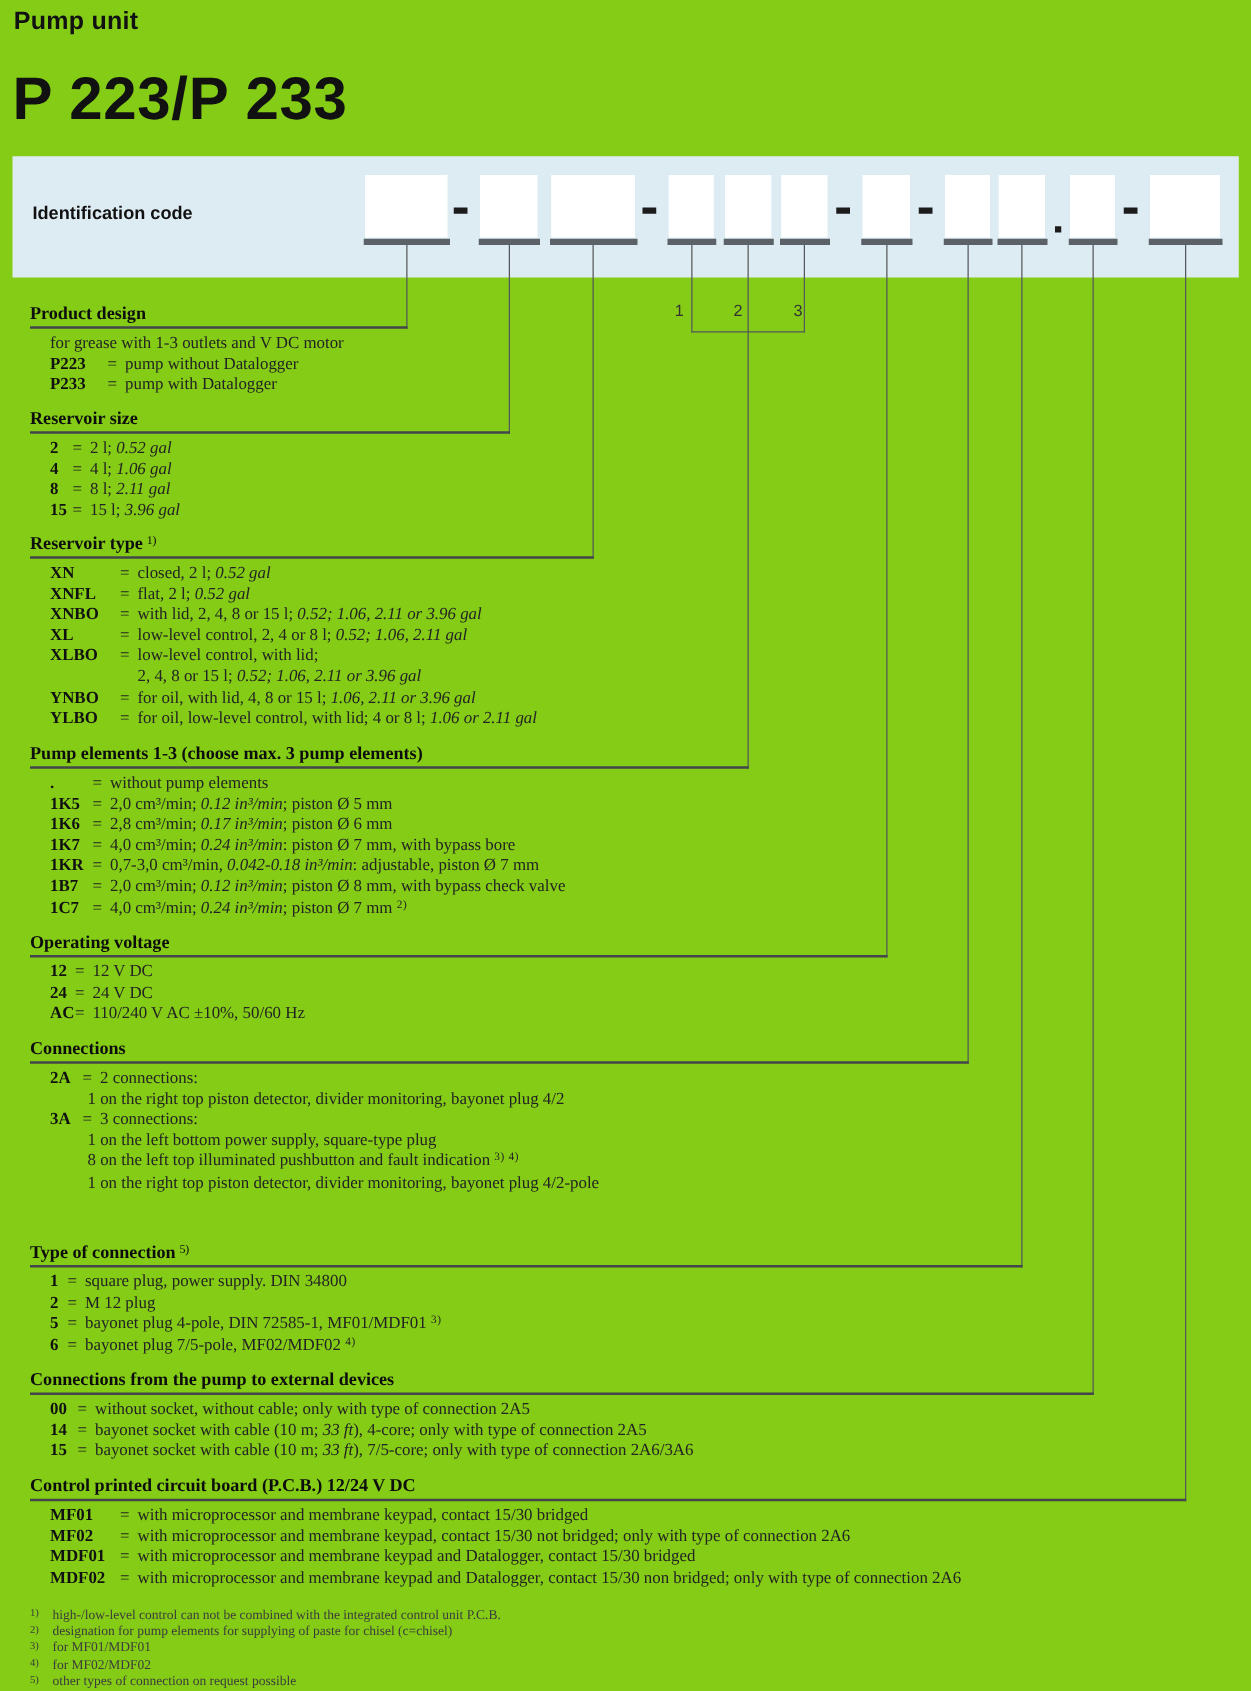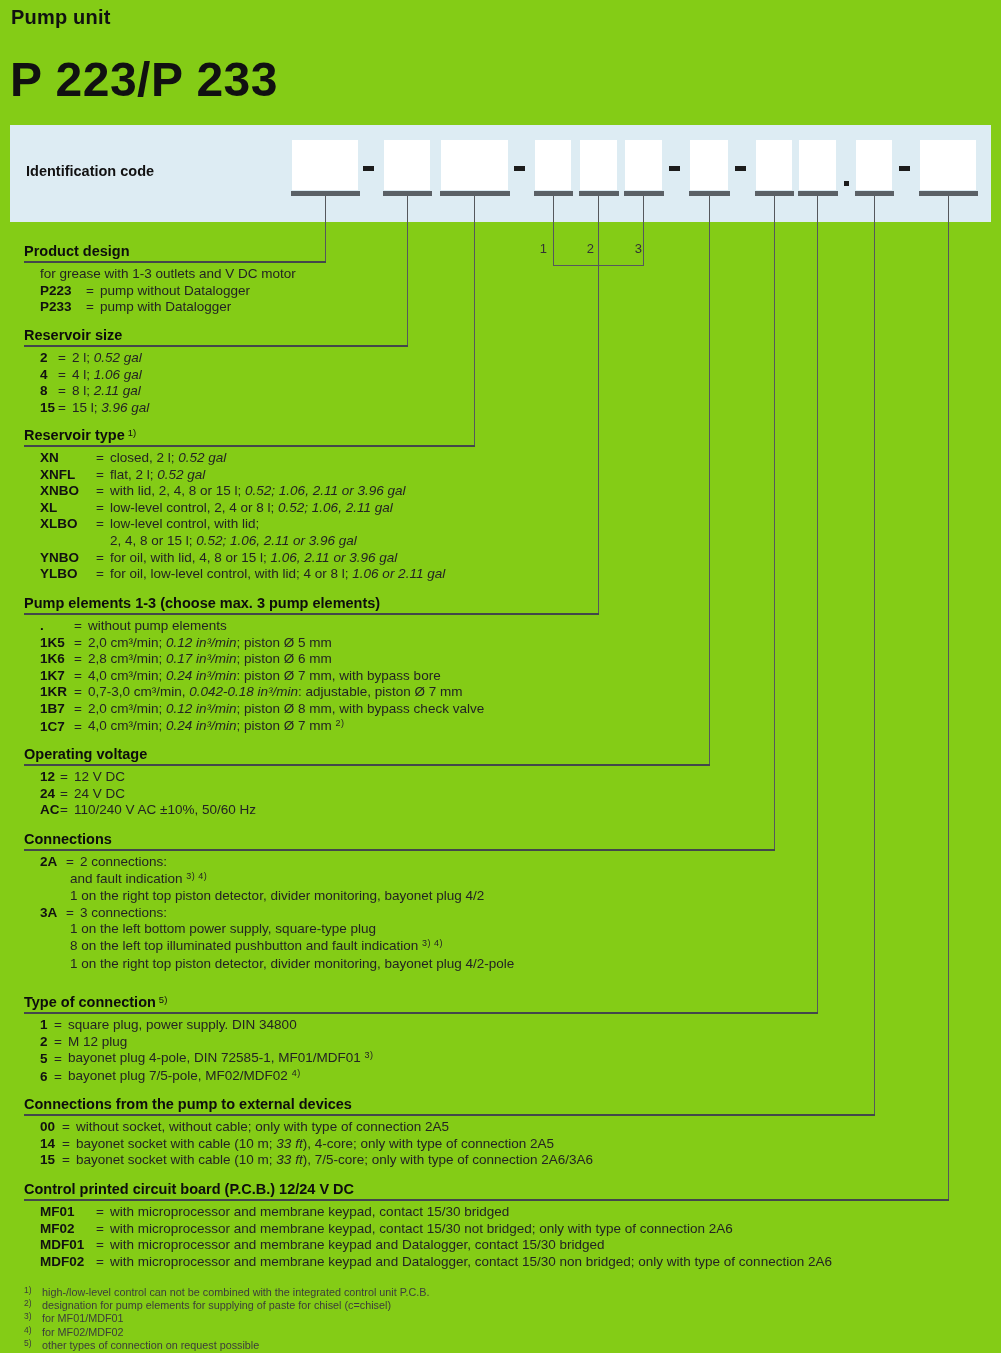--- a/index.html
+++ b/index.html
@@ -23,26 +23,26 @@
   .idlabel{position:absolute;left:16px;top:38px;font-size:14.5px;font-weight:700;color:#111;}
   .idbox{position:absolute;top:15px;height:50px;background:#fff;}
   .idbox::after{content:"";position:absolute;left:-1px;right:-2px;bottom:-6px;height:5px;background:var(--bar);}
   .dash{position:absolute;top:41px;width:11px;height:5px;background:#1c1c1c;}
   .dot{position:absolute;top:56px;width:5px;height:5px;background:#1c1c1c;}
   
   .vline{position:absolute;width:1px;background:var(--line);}
   .hline{position:absolute;height:1px;background:var(--line);}
   .slotnum{position:absolute;width:16px;text-align:right;font-size:13px;color:#333;}
   
-  .spec{position:absolute;left:24px;width:967px;--lw:40px;}
+  .spec{position:absolute;left:24px;width:967px;font-family:Liberation Serif, serif;--lw:40px;}
   .shead{margin:0;height:18px;font-size:14.5px;font-weight:700;color:#0d0d0d;white-space:nowrap;}
   .hsup{font-size:9.5px;font-weight:400;position:relative;top:-4px;margin-left:3px;}
   .hrule{height:2px;background:var(--rule);}
   .rows{padding:3px 0 0 16px;font-size:13.5px;}
-  .row{display:flex;align-items:flex-end;line-height:16.6px;white-space:nowrap;}
+  .row{display:flex;align-items:flex-start;line-height:16.6px;white-space:nowrap;}
   .lbl{width:var(--lw);flex-shrink:0;font-weight:700;color:#111;}
   .eq{width:14px;flex-shrink:0;}
   .txt{min-width:0;}
   .row.sub{margin-left:30px;}
   .row.cont{margin-left:calc(var(--lw) + 14px);}
   .it{font-style:italic;}
   .sp{font-size:9px;position:relative;top:-4px;letter-spacing:.5px;}
   
   .fns .rows{padding-left:0;font-size:10.8px;color:var(--fn);}
   .fns .row{line-height:13.2px;}
@@ -253,23 +253,20 @@
   <section class="spec" style="top:831px;--lw:26px">
     <h3 class="shead"><span>Connections</span><span class="hsup"></span></h3>
     <div class="hrule" style="width:751px"></div>
     <div class="rows">
         <div class="row">
           <span class="lbl">2A</span>
           <span class="eq">=</span>
           <span class="txt"><span>2 connections:</span></span>
         </div>
         <div class="row sub">
-          <span class="txt"><span>and fault indication </span><span class="sp">3) 4)</span></span>
-        </div>
-        <div class="row sub">
           <span class="txt"><span>1 on the right top piston detector, divider monitoring, bayonet plug 4/2</span></span>
         </div>
         <div class="row">
           <span class="lbl">3A</span>
           <span class="eq">=</span>
           <span class="txt"><span>3 connections:</span></span>
         </div>
         <div class="row sub">
           <span class="txt"><span>1 on the left bottom power supply, square-type plug</span></span>
         </div>

